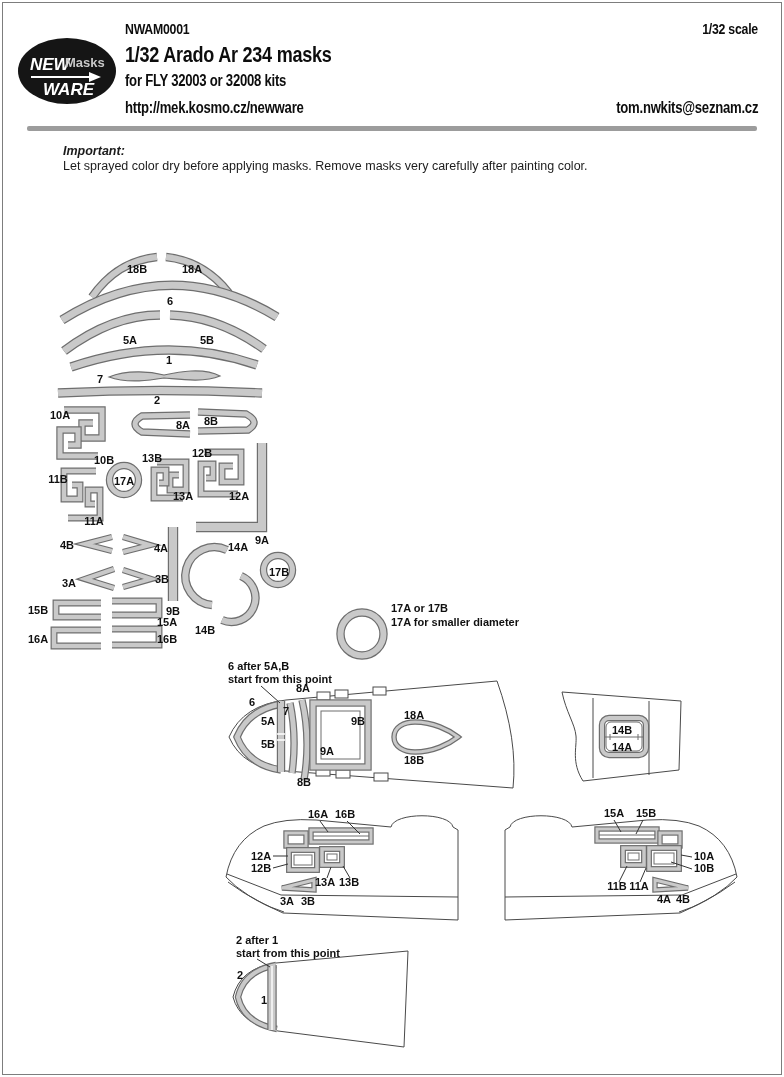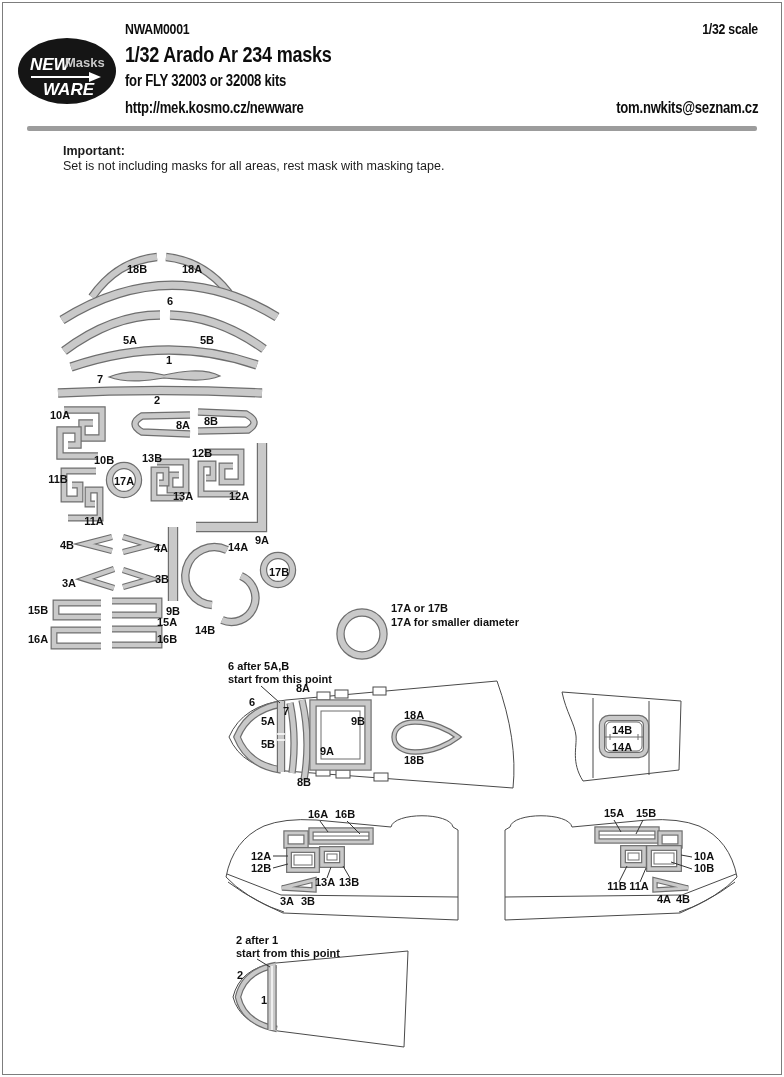--- a/index.html
+++ b/index.html
@@ -14,21 +14,21 @@
   .h-scale{right:26px;top:20px;font-size:15px;}
   .h-title{left:125px;top:42px;font-size:22px;}
   .h-sub{left:125px;top:72px;font-size:16px;}
   .h-web{left:125px;top:99px;font-size:16px;}
   .h-email{right:26px;top:99px;font-size:16px;}
   .divider{position:absolute;left:27px;top:126px;width:730px;height:5px;background:#9c9c9c;border-radius:2px;}
   
   .logo{position:absolute;left:17px;top:37px;width:100px;height:68px;}
   
   .important{position:absolute;left:63px;top:144px;font-size:12.5px;line-height:15.2px;color:#1c1c1c;}
-  .imp-head{font-weight:bold;}
+  .imp-head{font-weight:bold;font-style:italic;}
   
   .gfx{position:absolute;left:0;top:0;width:784px;height:1077px;}
   .labels text{font-family:"Liberation Sans",sans-serif;font-size:11px;font-weight:bold;fill:#101010;}
   .outline{fill:none;stroke:#4a4a4a;stroke-width:1;}
   .thin{fill:none;stroke:#6e6e6e;stroke-width:1;}
   .leader{fill:none;stroke:#333;stroke-width:1;}
   .notch{fill:#fff;stroke:#4a4a4a;stroke-width:1;}
   .wtick{stroke:#fff;stroke-width:1.4;fill:none;}
 </style>
 </head>
@@ -48,21 +48,21 @@
   <div class="hdr-item h-code cond">NWAM0001</div>
   <div class="hdr-item h-scale condR">1/32 scale</div>
   <div class="hdr-item h-title cond">1/32 Arado Ar 234 masks</div>
   <div class="hdr-item h-sub cond">for FLY 32003 or 32008 kits</div>
   <div class="hdr-item h-web cond">http://mek.kosmo.cz/newware</div>
   <div class="hdr-item h-email condR">tom.nwkits@seznam.cz</div>
   <div class="divider"></div>
 
   <div class="important">
     <div class="imp-head">Important:</div>
-    <div>Set is not including masks for all areas, rest mask with masking tape.</div>
+    <div>Let sprayed color dry before applying masks. Remove masks very carefully after painting color.</div>
   </div>
 
   <svg class="gfx" viewBox="0 0 784 1077">
 
     <g>
       <path class="band" d="M 92,297 Q 117,261 157,257" stroke="#6e6e6e" stroke-width="8.4" fill="none"></path>
         <path d="M 92,297 Q 117,261 157,257" stroke="#c9c9c9" stroke-width="6" fill="none"></path>
       <path class="band" d="M 166,257 Q 204,261 229,293" stroke="#6e6e6e" stroke-width="8.4" fill="none"></path>
         <path d="M 166,257 Q 204,261 229,293" stroke="#c9c9c9" stroke-width="6" fill="none"></path>
       <path class="band" d="M 62,320 Q 170,252 277,317" stroke="#6e6e6e" stroke-width="9.4" fill="none"></path>

